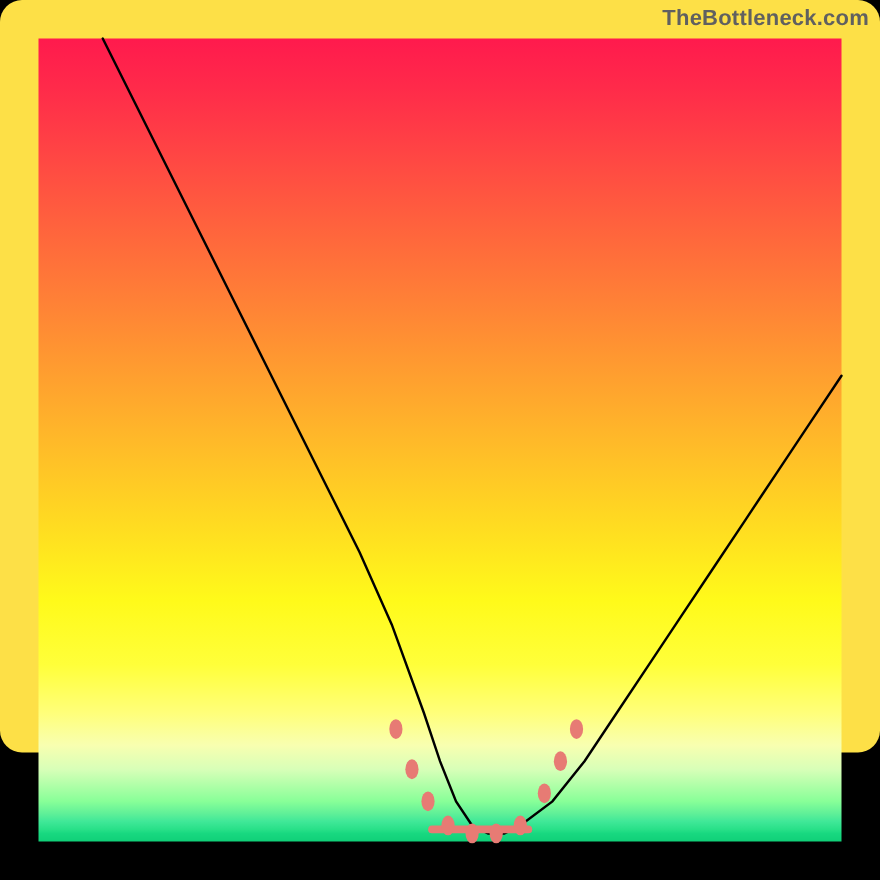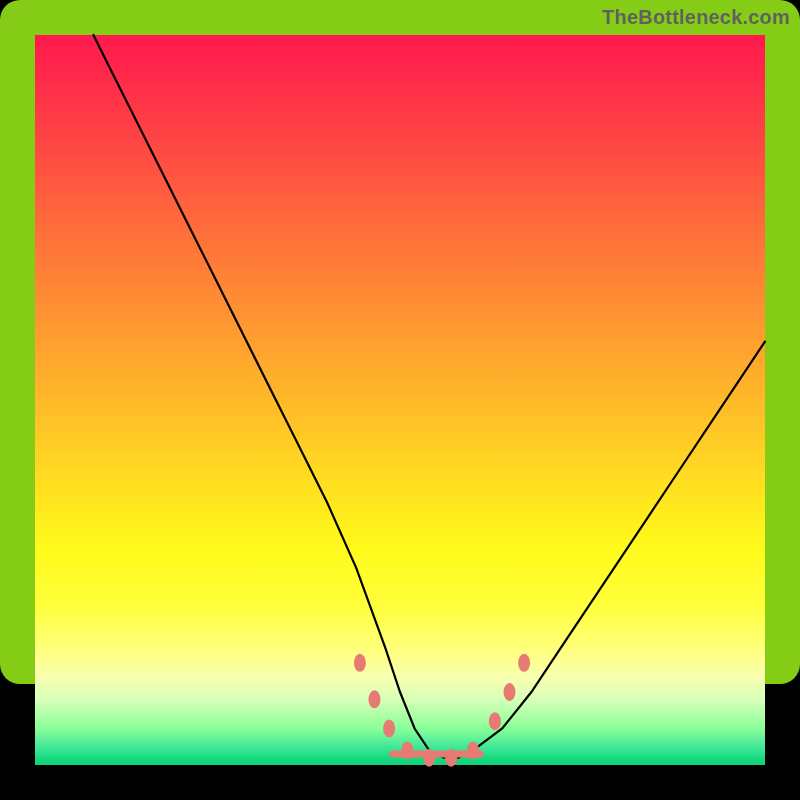--- a/index.html
+++ b/index.html
@@ -9,21 +9,21 @@
     background: #000;
     position: relative;
     overflow: hidden;
   }
   .frame {
     position: absolute;
     top: 0;
     left: 0;
     width: 800px;
     height: 684px;
-    background: #84cc16;
+    background: #fde047;
     border-radius: 20px;
   }
   .plot-area {
     position: absolute;
     top: 35px;
     left: 35px;
     width: 730px;
     height: 730px;
     background: linear-gradient(to bottom,
       #ff1a4d 0%,

